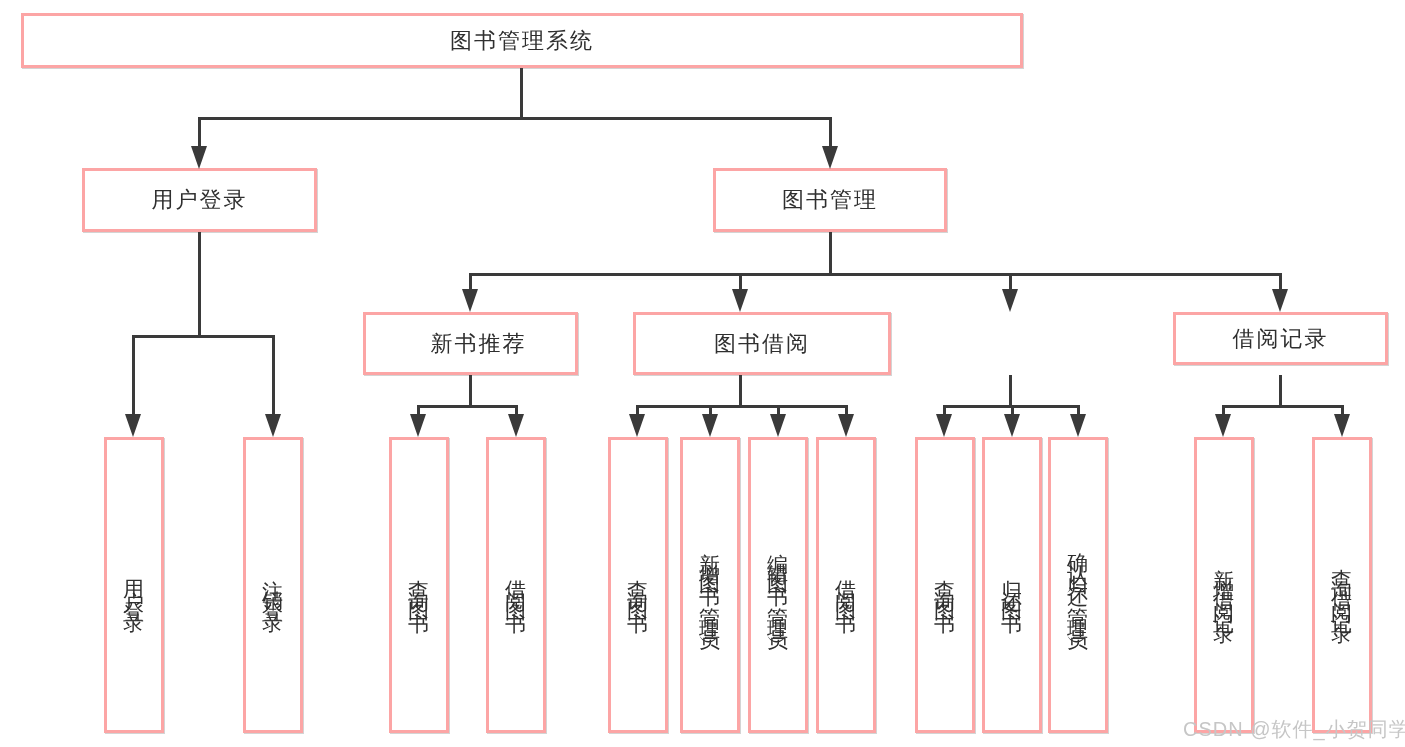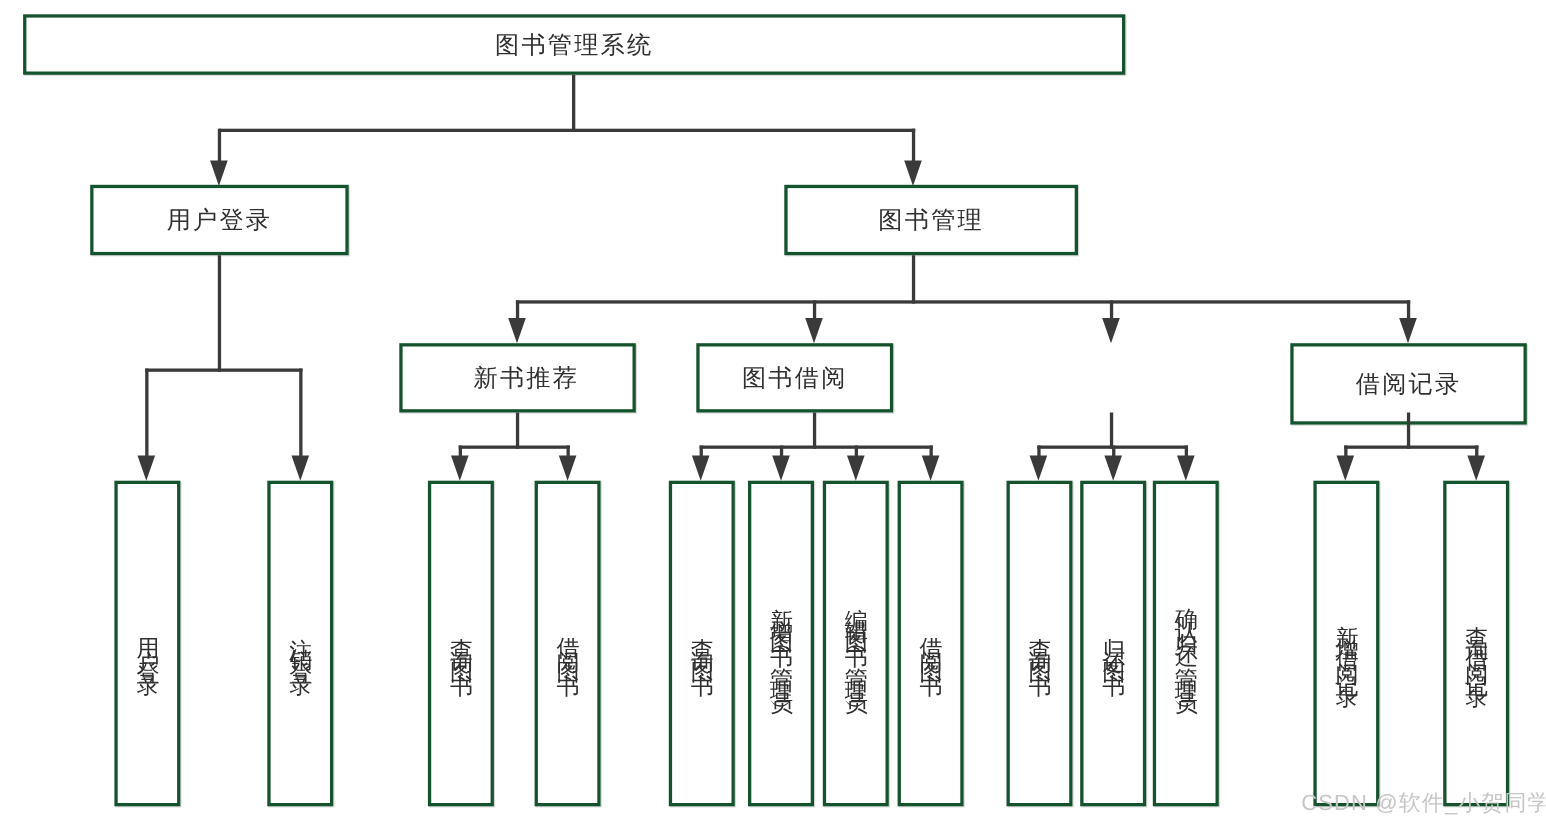--- a/index.html
+++ b/index.html
@@ -8,21 +8,21 @@
     width: 1405px;
     height: 747px;
     background: #ffffff;
     overflow: hidden;
     font-family: "Liberation Sans", "DejaVu Sans", sans-serif;
     color: #333333;
   }
   .node {
     position: absolute;
     box-sizing: border-box;
-    border: 3px solid #14532d;
+    border: 3px solid #fca5a5;
     background: #ffffff;
     display: flex;
     align-items: center;
     justify-content: center;
     font-size: 22px;
     letter-spacing: 2px;
     color: #2f2f2f;
     box-shadow: 1px 1px 0 rgba(160,160,160,0.45);
   }
   .leaf {
@@ -52,25 +52,25 @@
   }
 </style>
 </head>
 <body>
 
 <div id="canvas">
 
   <div class="node" style="left:21px; top:13px; width:1002px; height:55px;">图书管理系统</div>
 
   <div class="node" style="left:82px; top:168px; width:235px; height:64px;">用户登录</div>
-  <div class="node" style="left:713px; top:168px; width:267px; height:64px;">图书管理</div>
+  <div class="node" style="left:713px; top:168px; width:234px; height:64px;">图书管理</div>
 
   <div class="node" style="left:363px; top:312px; width:215px; height:63px;padding-left:16px;">新书推荐</div>
-  <div class="node" style="left:633px; top:312px; width:179px; height:63px;">图书借阅</div>
-  <div class="node" style="left:1173px; top:312px; width:215px; height:74px;">借阅记录</div>
+  <div class="node" style="left:633px; top:312px; width:258px; height:63px;">图书借阅</div>
+  <div class="node" style="left:1173px; top:312px; width:215px; height:53px;">借阅记录</div>
 
   <div class="node leaf" style="left:104px; top:437px; width:60px; height:296px;">用户登录</div>
   <div class="node leaf" style="left:243px; top:437px; width:60px; height:296px;">注销登录</div>
 
   <div class="node leaf" style="left:389px; top:437px; width:60px; height:296px;">查询图书</div>
   <div class="node leaf" style="left:486px; top:437px; width:60px; height:296px;">借阅图书</div>
 
   <div class="node leaf" style="left:608px; top:437px; width:60px; height:296px;">查询图书</div>
   <div class="node leaf" style="left:680px; top:437px; width:60px; height:296px;">新增图书（管理员）</div>
   <div class="node leaf" style="left:748px; top:437px; width:60px; height:296px;">编辑图书（管理员）</div>

